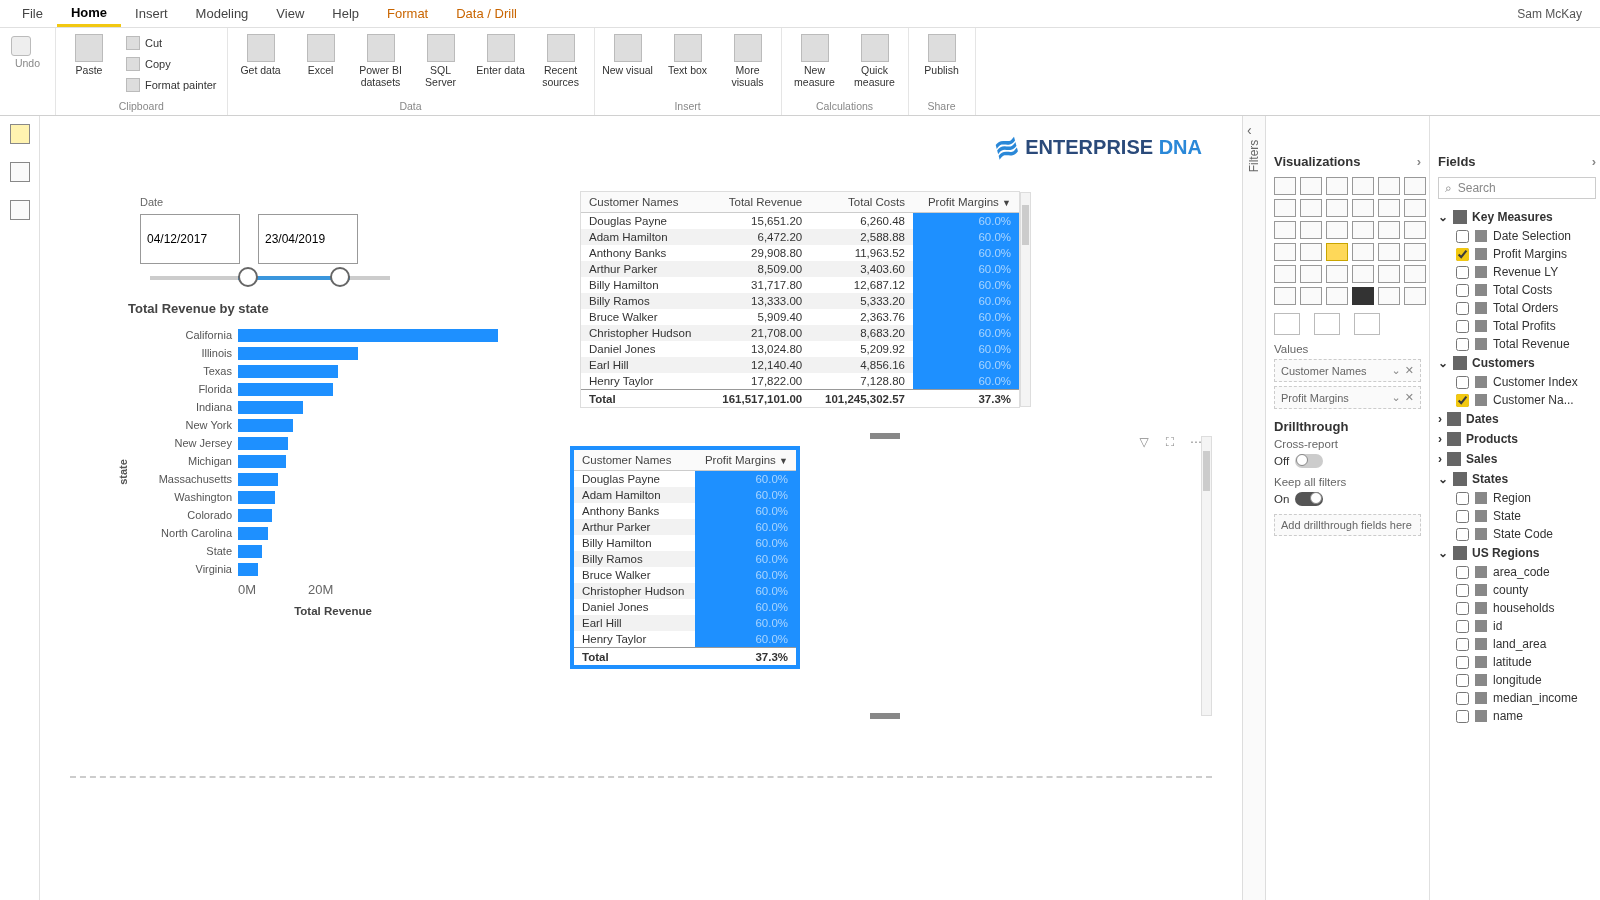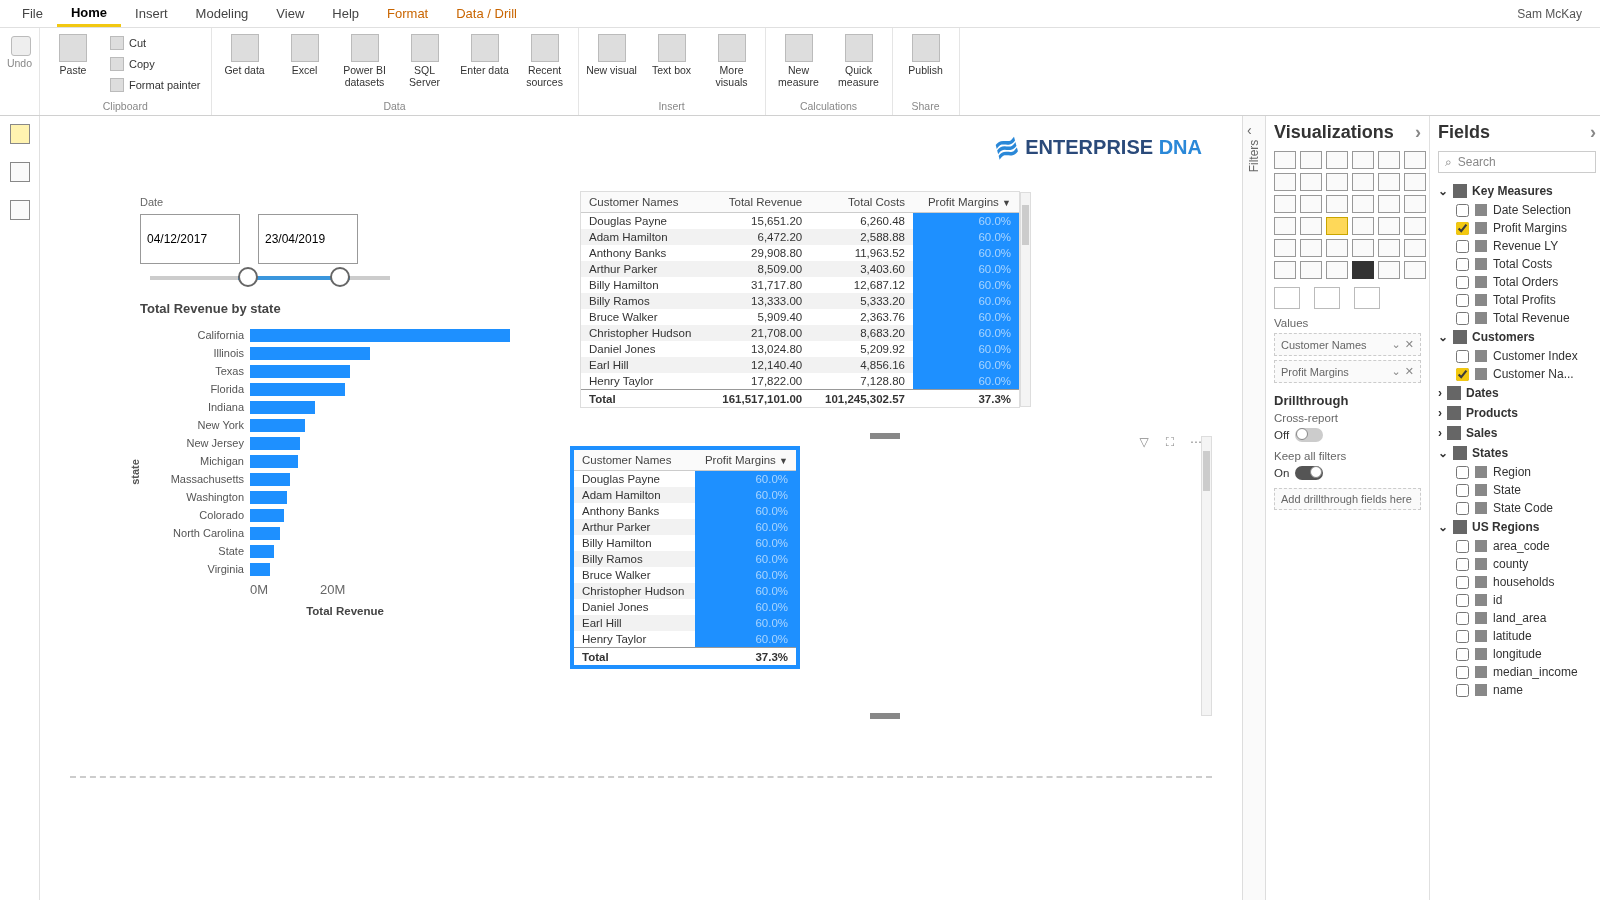--- a/index.html
+++ b/index.html
@@ -37,21 +37,21 @@
 
 .slicer { position:absolute; left:100px; top:80px; width:290px; }
 .slicer .hdr { font-size:11px; color:#666; margin-bottom:6px; }
 .slicer .dates { display:flex; gap:18px; margin-bottom:12px; }
 .slicer .dates input { width:100px; border:1px solid #999; padding:17px 6px; font-size:12px; }
 .slider-track { position:relative; height:4px; background:#ccc; width:240px; margin-left:10px; }
 .slider-fill { position:absolute; left:88px; right:40px; top:0; height:4px; background:#3a96dd; }
 .slider-knob { position:absolute; top:-9px; width:20px; height:20px; border-radius:50%; border:2px solid #666; background:#fff; }
 
 
-.barchart { position:absolute; left:100px; top:185px; width:410px; }
+.barchart { position:absolute; left:88px; top:185px; width:410px; }
 .barchart .title { font-weight:600; font-size:13px; color:#444; margin-bottom:10px; }
 .bars { position:relative; }
 .bar-row { display:flex; align-items:center; height:18px; }
 .bar-lab { width:110px; text-align:right; padding-right:6px; font-size:11px; color:#555; }
 .bar-val { height:13px; background:#1e90ff; }
 .axis-lab { position:absolute; left:-18px; top:140px; transform:rotate(-90deg); font-size:11px; color:#555; font-weight:600; }
 .x-ticks { margin-left:110px; display:flex; gap:52px; font-size:13px; color:#666; margin-top:4px; }
 .x-label { text-align:center; margin-top:8px; font-size:11.5px; color:#444; font-weight:600; }
 
 
@@ -77,21 +77,21 @@
 .tbl2 { left:10px; top:10px; width:230px; border:4px solid #1e90ff; }
 .resize-h { position:absolute; width:30px; height:6px; background:#888; left:50%; transform:translateX(-50%); }
 
 
 .filters-tab { position:absolute; left:0; top:40px; transform:rotate(-90deg) translateX(-50%); transform-origin:left top; font-size:12px; color:#666; padding:4px; }
 .filters-panel { width:24px; border-left:1px solid #ddd; border-right:1px solid #ddd; position:relative; background:#fafafa; }
 .filters-chev { position:absolute; top:6px; left:4px; font-size:14px; color:#666; }
 
 
 .pane { width:164px; border-right:1px solid #e0e0e0; padding:6px 8px; background:#fff; overflow:hidden; }
-.pane-hdr { font-weight:700; font-size:18px; margin-bottom:8px; display:flex; align-items:flex-start; }
+.pane-hdr { font-weight:700; font-size:13px; margin-bottom:8px; display:flex; align-items:flex-start;margin-top:32px; }
 .pane-hdr .chev { margin-left:auto; color:#888; }
 .viz-grid { display:grid; grid-template-columns:repeat(6,22px); gap:4px; margin-bottom:8px; }
 .viz-grid .v { width:22px; height:18px; border:1px solid #999; background:#fafafa; cursor:pointer; }
 .viz-grid .v.sel { background:#fed859; border-color:#c9a500; }
 .viz-grid .v.dark { background:#333; border-color:#333; }
 .mode-row { display:flex; gap:14px; margin:6px 0 8px; }
 .mode-row .m { width:26px; height:22px; border:1px solid #bbb; cursor:pointer; }
 .sect { font-size:11.5px; color:#666; margin:4px 0; }
 .well { border:1px dashed #ccc; padding:4px 6px; font-size:11px; color:#666; display:flex; align-items:center; margin-bottom:4px; background:#fafafa; }
 .well .x { margin-left:auto; display:flex; gap:4px; color:#888; }
@@ -121,21 +121,21 @@
   <span class="tab">Insert</span>
   <span class="tab">Modeling</span>
   <span class="tab">View</span>
   <span class="tab">Help</span>
   <span class="tab orange">Format</span>
   <span class="tab orange">Data / Drill</span>
   <span class="user">Sam McKay</span>
 </div>
 
 <div class="ribbon">
-  <div class="ribbon-group" style="width:40px">
+  <div class="ribbon-group" style="width:56px">
     <div class="undo-col">
       <div class="ico"></div>
     </div>
     <div class="ribbon-label">Undo</div>
   </div>
   <div class="ribbon-group">
     <div class="ribbon-items">
       <div class="rbtn-lg">
           <div class="ico"></div>
           <span>Paste</span>

